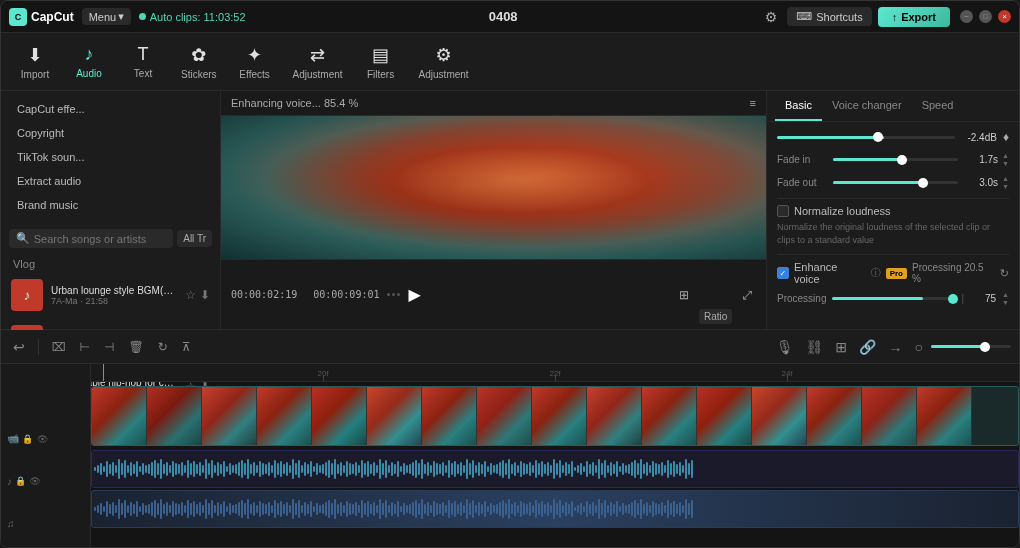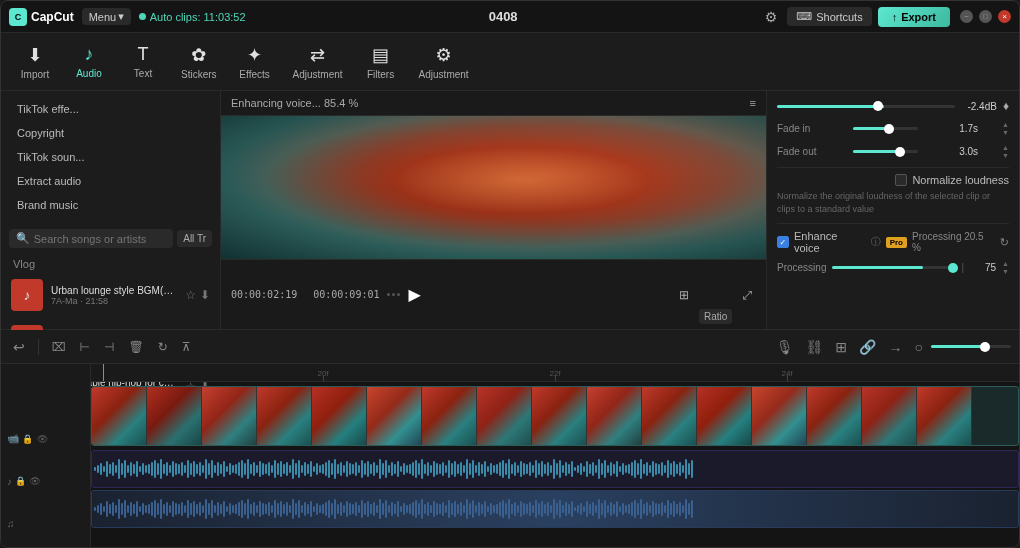--- a/index.html
+++ b/index.html
@@ -339,21 +339,21 @@
     .right-tab.active {
       color: #fff;
       border-bottom: 2px solid #5ce8d0;
     }
     .right-content { padding: 8px 10px; flex: 1; overflow-y: auto; }
 
     .param-row {
       display: flex;
       align-items: center;
       margin-bottom: 8px;
-      gap: 24px;
+      gap: 4px;
     }
     .param-label { font-size: 10px; color: #888; min-width: 52px; }
     .slider-track {
       flex: 1;
       height: 3px;
       background: #333;
       border-radius: 2px;
       position: relative;
     }
     .slider-fill {
@@ -402,21 +402,20 @@
       height: 1px;
       background: #2a2a2a;
       margin: 6px 0;
     }
     .normalize-section { margin-bottom: 8px; }
     .normalize-header {
       display: flex;
       align-items: center;
       gap: 5px;
       margin-bottom: 4px;
-      justify-content: flex-end;
     }
     .checkbox-round {
       width: 12px; height: 12px;
       border-radius: 2px;
       background: #2a2a2a;
       border: 1px solid #555;
       cursor: pointer;
     }
     .normalize-label { font-size: 11px; color: #bbb; font-weight: 500; }
     .normalize-desc { font-size: 9px; color: #666; line-height: 1.4; }
@@ -685,21 +684,21 @@
   <div class="tool-item">
     <span class="tool-icon">⚙</span>
     <span class="tool-label">Adjustment</span>
   </div>
 </div>
 
 <div class="main-content">
 
   <div class="left-panel">
     <div class="left-nav">
-      <div class="left-nav-item">TikTok effe...</div>
+      <div class="left-nav-item">CapCut effe...</div>
       <div class="left-nav-item">Copyright</div>
       <div class="left-nav-item">TikTok soun...</div>
       <div class="left-nav-item">Extract audio</div>
       <div class="left-nav-item">Brand music</div>
     </div>
     <div class="music-panel">
       <div class="search-row">
         <div class="search-input-wrap">
           <span class="search-icon-small">🔍</span>
           <input class="search-input" placeholder="Search songs or artists" type="text" style="">
@@ -778,20 +777,25 @@
       <button class="play-btn">▶</button>
       <div class="video-extra-btns">
         <button class="icon-btn" style="font-size:12px">⊞</button>
         <button class="ratio-btn">Ratio</button>
         <button class="icon-btn" style="font-size:12px">⤢</button>
       </div>
     </div>
   </div>
 
   <div class="right-panel">
+    <div class="right-tabs">
+      <div class="right-tab active">Basic</div>
+      <div class="right-tab">Voice changer</div>
+      <div class="right-tab">Speed</div>
+    </div>
     <div class="right-content">
 
       <div class="db-row">
         <div class="db-slider">
           <div style="width:60%;height:100%;background:#5ce8d0;border-radius:2px"></div>
           <div style="width:10px;height:10px;background:#fff;border-radius:50%;position:absolute;top:-3.5px;left:57%;transform:translateX(-50%)"></div>
         </div>
         <span class="param-value">-2.4dB</span>
         <span style="font-size:12px;color:#aaa">♦</span>
       </div>

